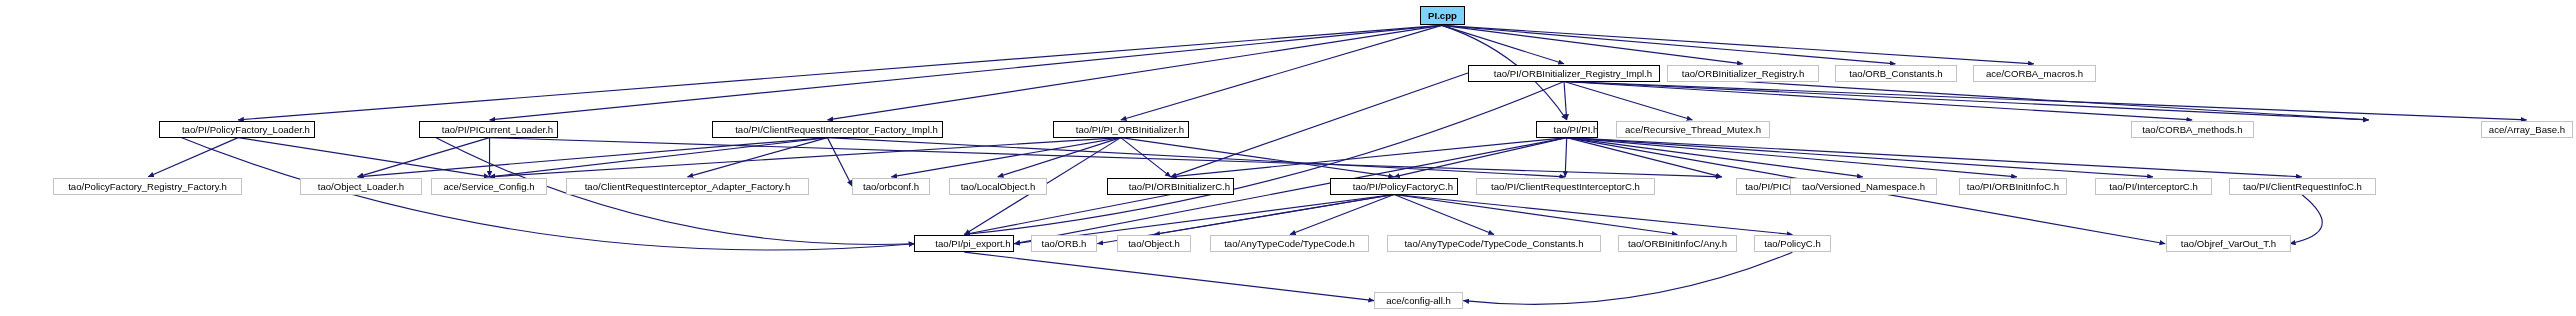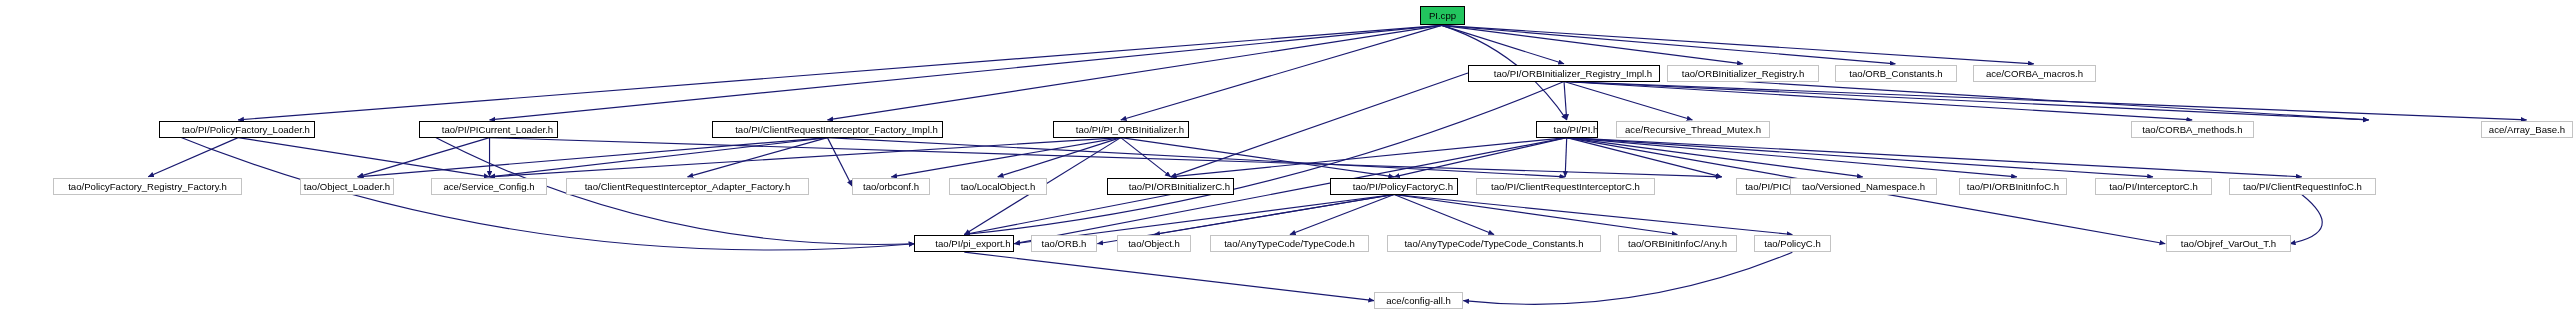--- a/index.html
+++ b/index.html
@@ -29,21 +29,21 @@
     font-size: 9.6px;
     text-align: center;
     white-space: nowrap;
     display: flex;
     align-items: center;
     justify-content: center;
     padding: 0 3.1px;
     z-index: 2;
   }
   .node.linked { border: 0.8px solid #000000; }
-  .node.root   { border: 0.8px solid #000000; background: #22c55e; font-weight: normal; }
+  .node.root   { border: 0.8px solid #000000; background: #7dd3fc; font-weight: bold; }
   .node.linked { cursor: pointer; padding-left: 21px; }
 </style>
 </head>
 <body>
 
 <div id="canvas">
   <svg id="edge-layer" width="2576" height="316" viewBox="0 0 3348 411" xmlns="http://www.w3.org/2000/svg">
     <defs>
       <marker id="arrow" markerWidth="9" markerHeight="8" refX="7.5" refY="3.5" orient="auto" markerUnits="userSpaceOnUse">
         <path d="M0,0 L8,3.5 L0,7 z" fill="#191970"></path>
@@ -116,21 +116,21 @@
       <div class="node" style="left: 1973px; top: 65px; width: 123px; height: 17px;">ace/CORBA_macros.h</div>
       <div class="node linked" style="left: 159px; top: 121px; width: 156px; height: 17px;">tao/PI/PolicyFactory_Loader.h</div>
       <div class="node linked" style="left: 419px; top: 121px; width: 139px; height: 17px;">tao/PI/PICurrent_Loader.h</div>
       <div class="node linked" style="left: 712px; top: 121px; width: 231px; height: 17px;">tao/PI/ClientRequestInterceptor_Factory_Impl.h</div>
       <div class="node linked" style="left: 1053px; top: 121px; width: 136px; height: 17px;">tao/PI/PI_ORBInitializer.h</div>
       <div class="node linked" style="left: 1536px; top: 121px; width: 62px; height: 17px;">tao/PI/PI.h</div>
       <div class="node" style="left: 1616px; top: 121px; width: 154px; height: 17px;">ace/Recursive_Thread_Mutex.h</div>
       <div class="node" style="left: 2131px; top: 121px; width: 123px; height: 17px;">tao/CORBA_methods.h</div>
       <div class="node" style="left: 2481px; top: 121px; width: 92px; height: 17px;">ace/Array_Base.h</div>
       <div class="node" style="left: 53px; top: 178px; width: 189px; height: 17px;">tao/PolicyFactory_Registry_Factory.h</div>
-      <div class="node" style="left: 300px; top: 178px; width: 94px; height: 17px;">tao/Object_Loader.h</div>
+      <div class="node" style="left: 300px; top: 178px; width: 122px; height: 17px;">tao/Object_Loader.h</div>
       <div class="node" style="left: 431px; top: 178px; width: 116px; height: 17px;">ace/Service_Config.h</div>
       <div class="node" style="left: 566px; top: 178px; width: 243px; height: 17px;">tao/ClientRequestInterceptor_Adapter_Factory.h</div>
       <div class="node" style="left: 852px; top: 178px; width: 78px; height: 17px;">tao/orbconf.h</div>
       <div class="node" style="left: 949px; top: 178px; width: 98px; height: 17px;">tao/LocalObject.h</div>
       <div class="node linked" style="left: 1107px; top: 178px; width: 127px; height: 17px;">tao/PI/ORBInitializerC.h</div>
       <div class="node linked" style="left: 1330px; top: 178px; width: 128px; height: 17px;">tao/PI/PolicyFactoryC.h</div>
       <div class="node" style="left: 1476px; top: 178px; width: 179px; height: 17px;">tao/PI/ClientRequestInterceptorC.h</div>
       <div class="node" style="left: 1736px; top: 178px; width: 102px; height: 17px;">tao/PI/PICurrentC.h</div>
       <div class="node" style="left: 1790px; top: 178px; width: 147px; height: 17px;">tao/Versioned_Namespace.h</div>
       <div class="node" style="left: 1959px; top: 178px; width: 108px; height: 17px;">tao/PI/ORBInitInfoC.h</div>

